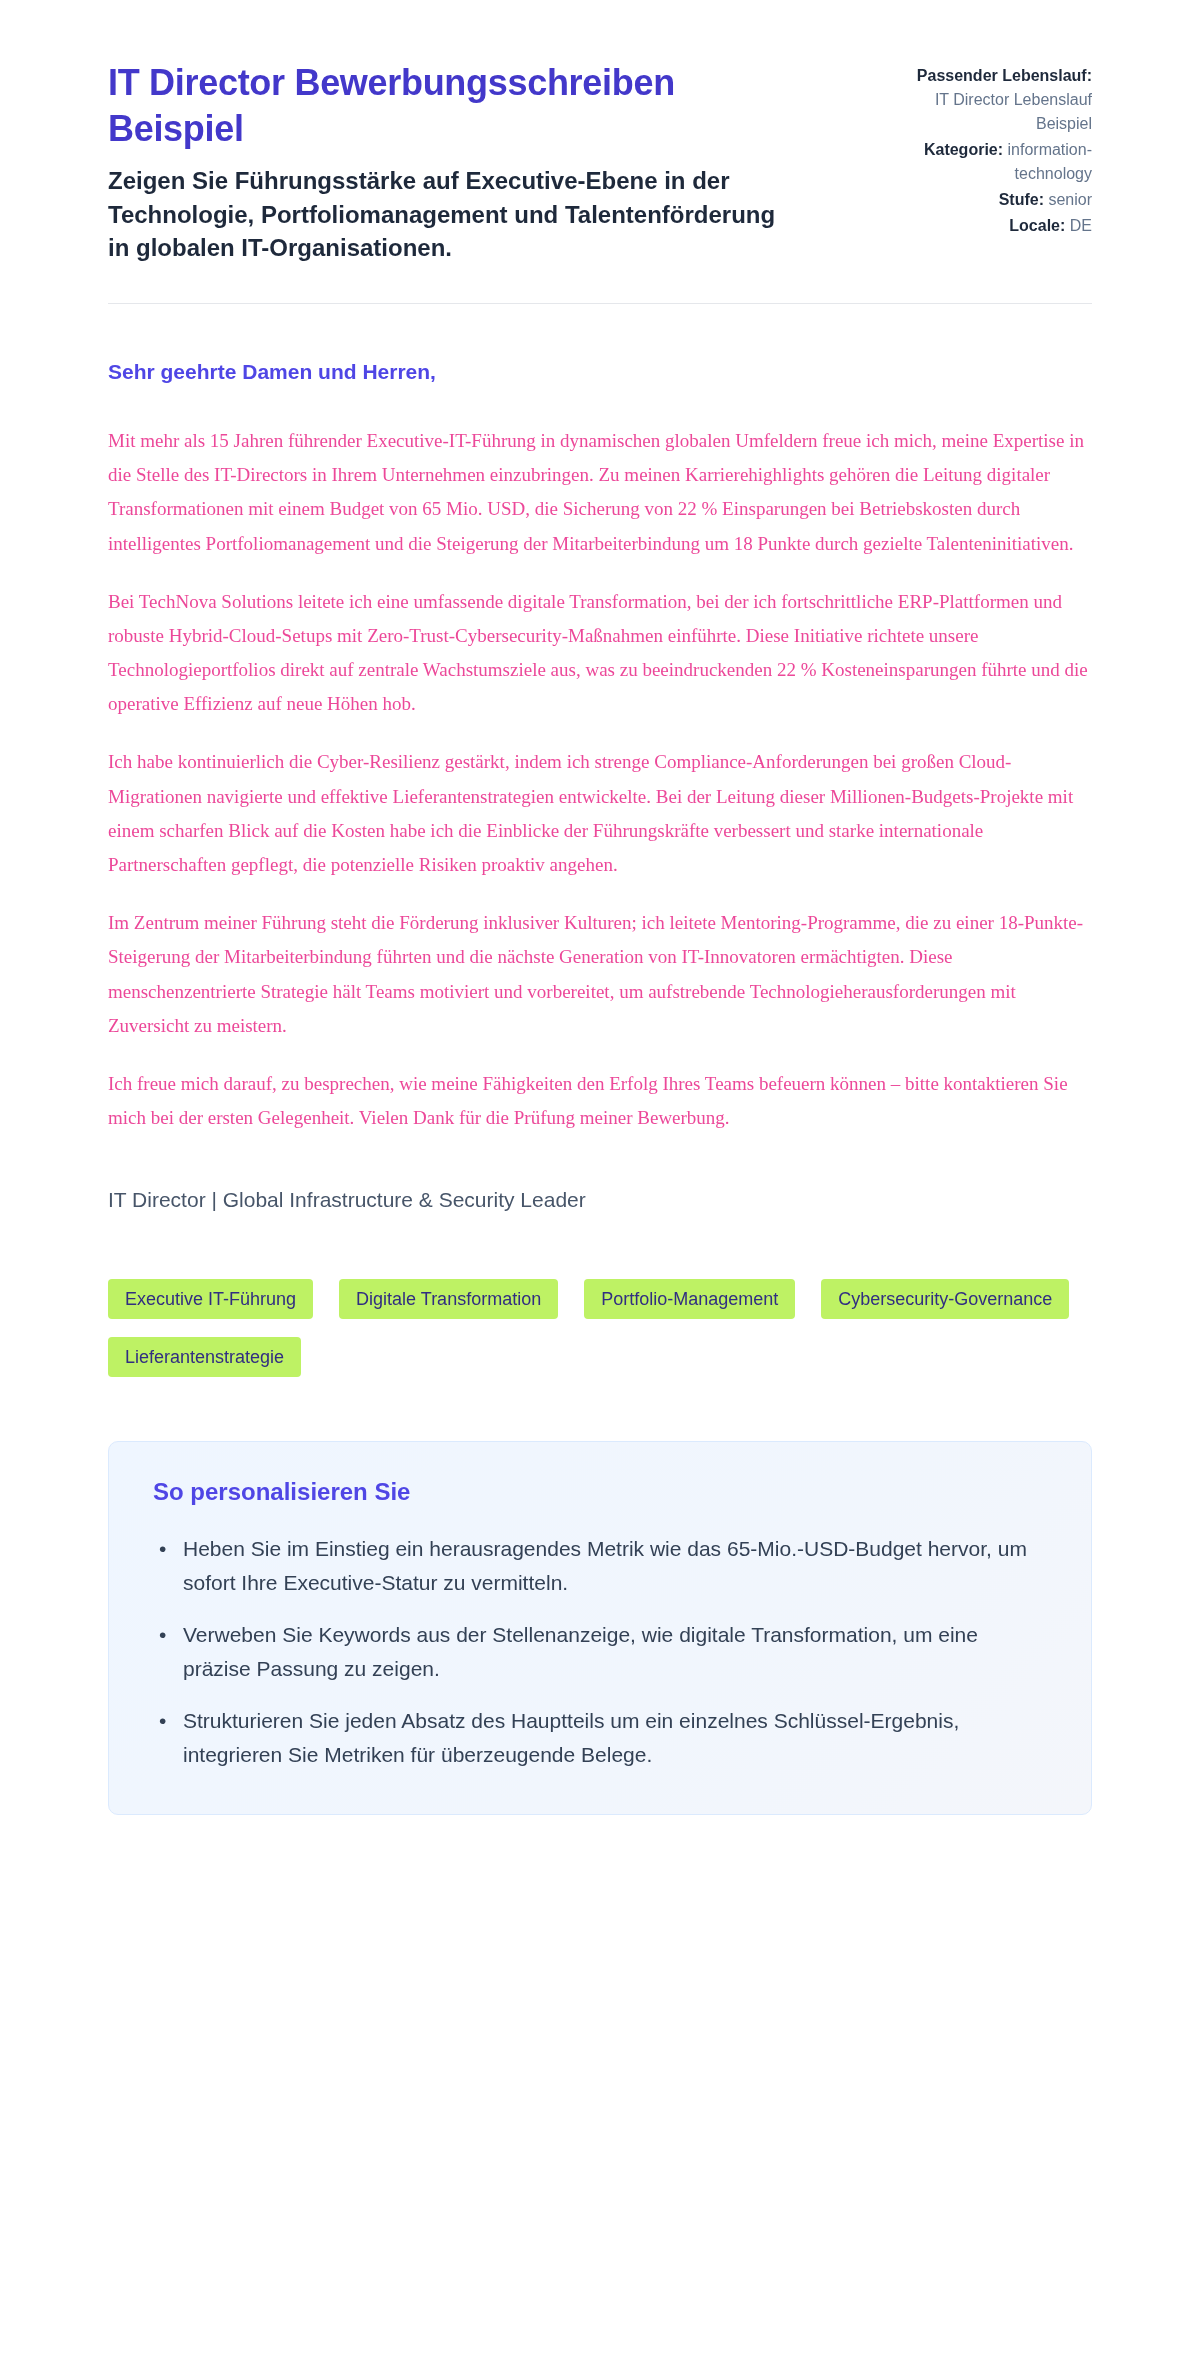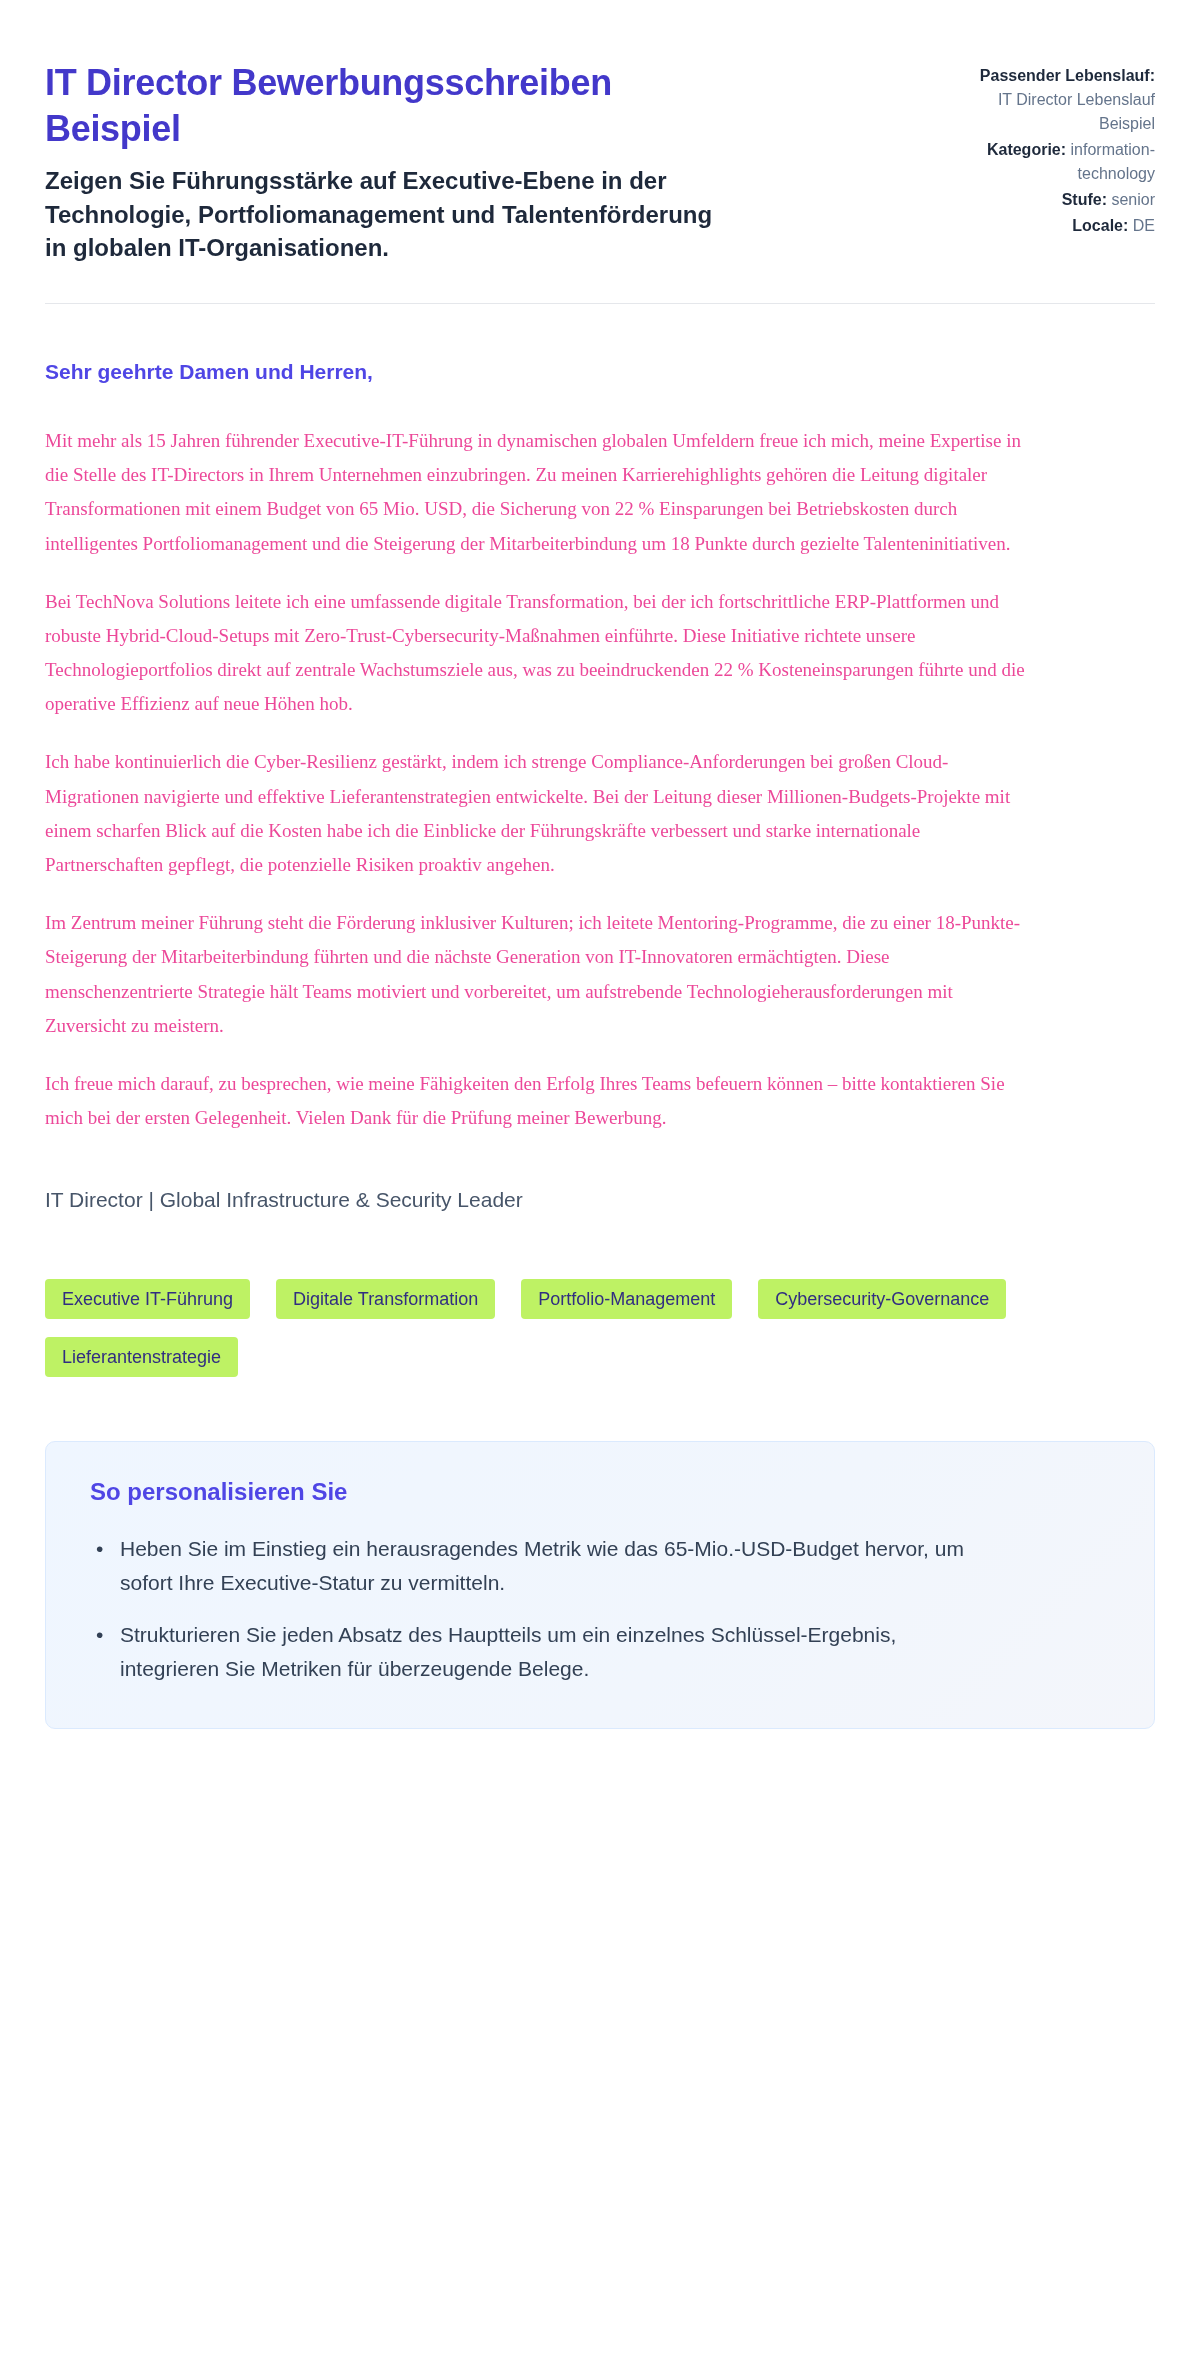--- a/index.html
+++ b/index.html
@@ -3,21 +3,21 @@
 <meta charset="utf-8">
 <title>IT Director Bewerbungsschreiben Beispiel</title>
 <style>
   * { margin:0; padding:0; box-sizing:border-box; }
   html,body { background:#ffffff; }
   body {
     width:1200px; min-height:2370px; margin:0 auto;
     font-family:"Liberation Sans","DejaVu Sans",sans-serif;
     color:#1f2937; -webkit-font-smoothing:antialiased;
   }
-  .page { width:1200px; padding:60px 45px 70px; }
+  .page { width:1200px; padding:60px 108px 70px; }
 
   
   .header {
     display:flex; justify-content:space-between; align-items:flex-start;
     gap:40px; padding-bottom:38px; border-bottom:1px solid #e5e7eb;
   }
   .header-left { max-width:672px; }
   .title {
     font-size:36px; line-height:1.28; font-weight:700;
     color:#4338ca; letter-spacing:-0.3px;
@@ -128,18 +128,19 @@
       <span class="tag">Digitale Transformation</span>
       <span class="tag">Portfolio-Management</span>
       <span class="tag">Cybersecurity-Governance</span>
       <span class="tag">Lieferantenstrategie</span>
     </div>
 
     <section class="tips">
       <h2 class="tips-title">So personalisieren Sie</h2>
       <ul class="tips-list">
         <li class="tips-item">Heben Sie im Einstieg ein herausragendes Metrik wie das 65-Mio.-USD-Budget hervor, um sofort Ihre Executive-Statur zu vermitteln.</li>
+        <li class="tips-item">Verweben Sie Keywords aus der Stellenanzeige, wie digitale Transformation, um eine präzise Passung zu zeigen.</li>
         <li class="tips-item">Strukturieren Sie jeden Absatz des Hauptteils um ein einzelnes Schlüssel-Ergebnis, integrieren Sie Metriken für überzeugende Belege.</li>
       </ul>
     </section>
   </main>
 
 </div>
 
 </body></html>

